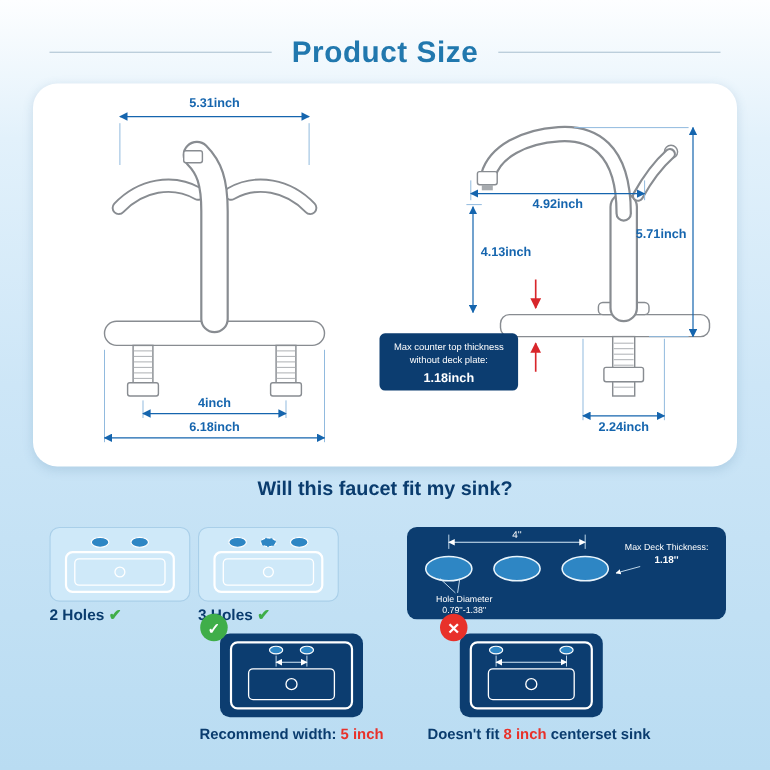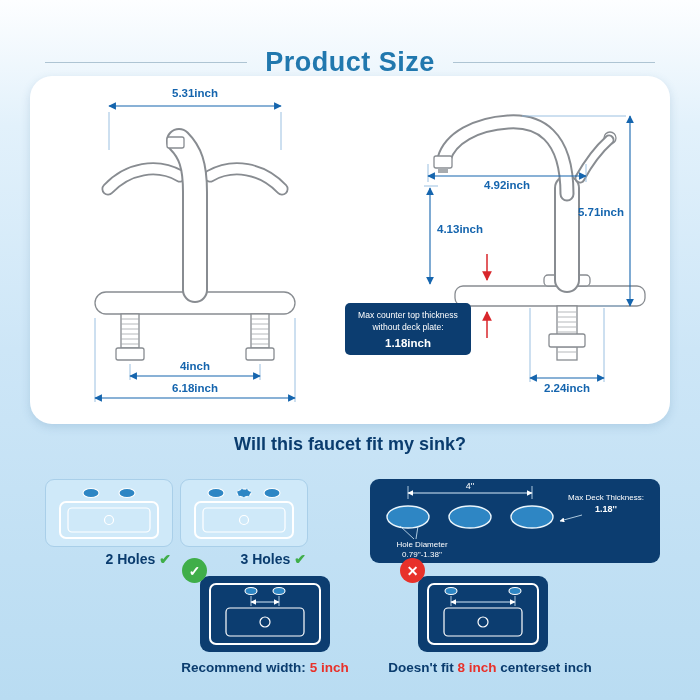--- a/index.html
+++ b/index.html
@@ -1,20 +1,20 @@
 <!DOCTYPE html>
 <html><head>
 <meta charset="utf-8">
 <style>
   html,body{margin:0;padding:0;}
   .page{position:relative;width:700px;height:700px;overflow:hidden;
         font-family:"Liberation Sans",sans-serif;
         background:linear-gradient(180deg,#fdfeff 0%,#e2f1fb 18%,#cde6f7 50%,#b9dcf2 100%);}
   
-  .title-row{position:absolute;top:32px;left:0;right:0;display:flex;align-items:center;padding:0 45px;margin-top:15px;}
+  .title-row{position:absolute;top:32px;left:0;right:0;display:flex;align-items:center;padding:0 45px;}
   .rule{flex:1;height:1px;background:#aec4d3;}
   .title{margin:0 18px;font-size:27px;font-weight:bold;color:#2178ae;letter-spacing:.5px;}
   
   .card{position:absolute;left:30px;top:76px;width:640px;height:348px;background:#fff;
         border-radius:22px;box-shadow:0 3px 10px rgba(70,120,160,.20);text-align:center;}
   .card svg{display:block;width:640px;height:348px;}
   svg text{font-family:"Liberation Sans",sans-serif;}
   .part{fill:#fff;stroke:#888c91;stroke-width:1.3;}
   .thr{stroke:#a2a6aa;stroke-width:.8;fill:none;}
   .tube-o{fill:none;stroke:#888c91;}
@@ -36,21 +36,21 @@
   .recpanel{left:200px;top:576px;width:130px;height:76px;}
   .nfpanel{left:418px;top:576px;width:130px;height:76px;}
   .lightpanel svg,.navy svg{display:block;width:100%;height:100%;}
   .srim{fill:none;stroke:#fff;stroke-width:2;}
   .sline{fill:none;stroke:#fff;stroke-width:1.2;}
   .shole{fill:#2e86c4;stroke:#fff;stroke-width:1.1;}
   .hole{fill:#2e86c4;stroke:#eaf5fc;stroke-width:1.4;}
   .wdim{stroke:#d6ebf9;stroke-width:1;fill:none;}
   .wext{stroke:#d6ebf9;stroke-width:.8;fill:none;}
   .wt{fill:#fff;}
-  .holelabel{position:absolute;top:551px;font-size:14px;font-weight:bold;color:#0a3c6e;text-align:right;}
+  .holelabel{position:absolute;top:551px;font-size:14px;font-weight:bold;color:#0a3c6e;text-align:left;}
   .lbl2{left:45px;width:126px;}
   .lbl3{left:180px;width:126px;}
   .chk{color:#3fae49;margin-left:4px;}
   .badge{position:absolute;width:25px;height:25px;border-radius:50%;color:#fff;font-weight:bold;
          font-size:14px;display:flex;align-items:center;justify-content:center;z-index:2;}
   .badge.green{background:#3fae49;left:182px;top:558px;}
   .badge.red{background:#e8312a;left:400px;top:558px;}
   .caption{position:absolute;top:660px;font-size:13.5px;font-weight:bold;color:#0a3c6e;text-align:center;}
   .cap-rec{left:160px;width:210px;}
   .cap-nf{left:340px;width:300px;}
@@ -219,16 +219,16 @@
       <ellipse class="shole" cx="97" cy="15" rx="6" ry="3.5"></ellipse>
       <path class="wext" d="M33,20V30 M97,20V30"></path>
       <line class="wdim" x1="33" y1="26" x2="97" y2="26" marker-start="url(#arrW)" marker-end="url(#arrW)"></line>
       <rect class="sline" x="26" y="32" width="78" height="28" rx="4"></rect>
       <circle class="sline" cx="65" cy="46" r="5"></circle>
     </svg>
   </div>
   <div class="caption cap-nf">
     <span>Doesn't fit</span>
     <span class="hl">8 inch</span>
-    <span>centerset inch</span>
+    <span>centerset sink</span>
   </div>
 
 </div>
 
 </body></html>

